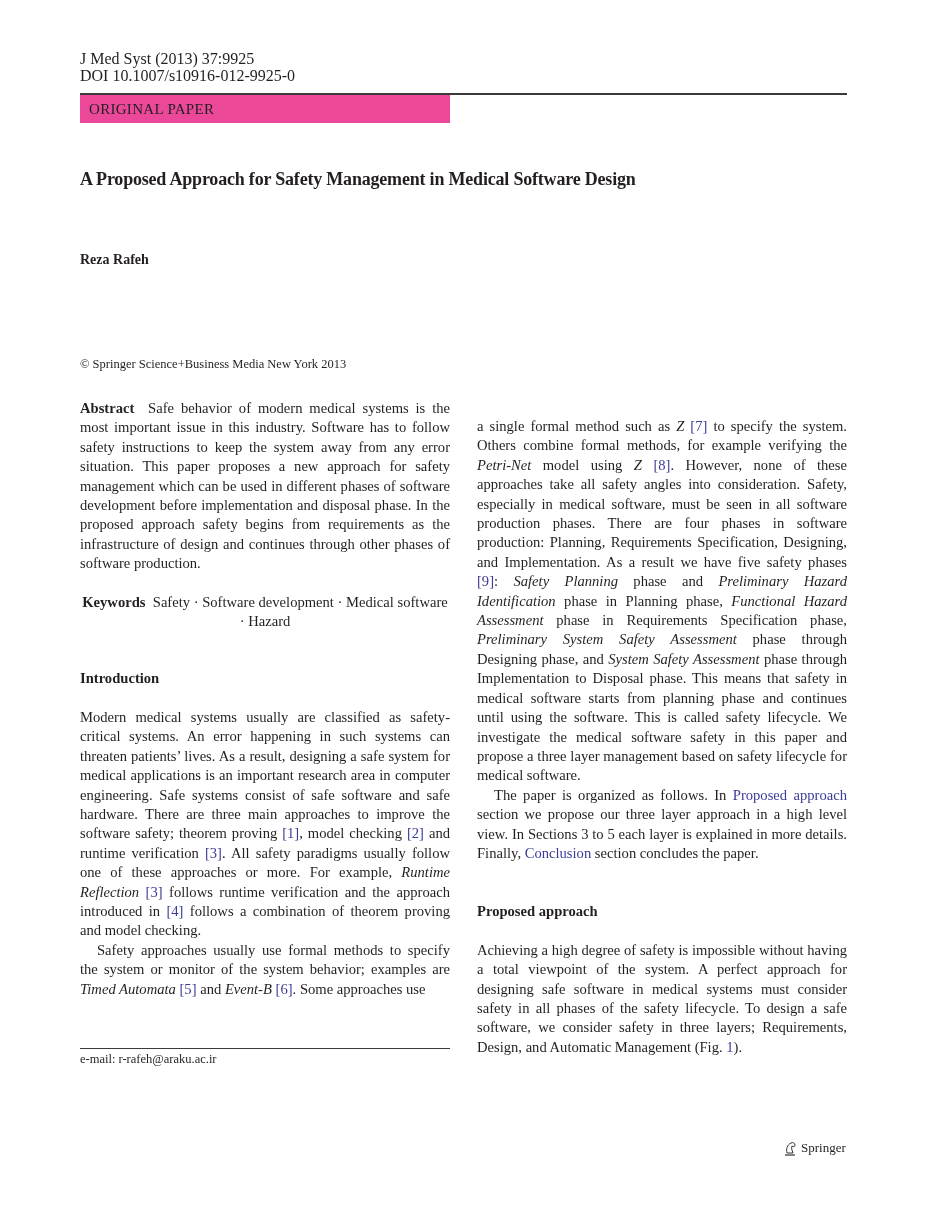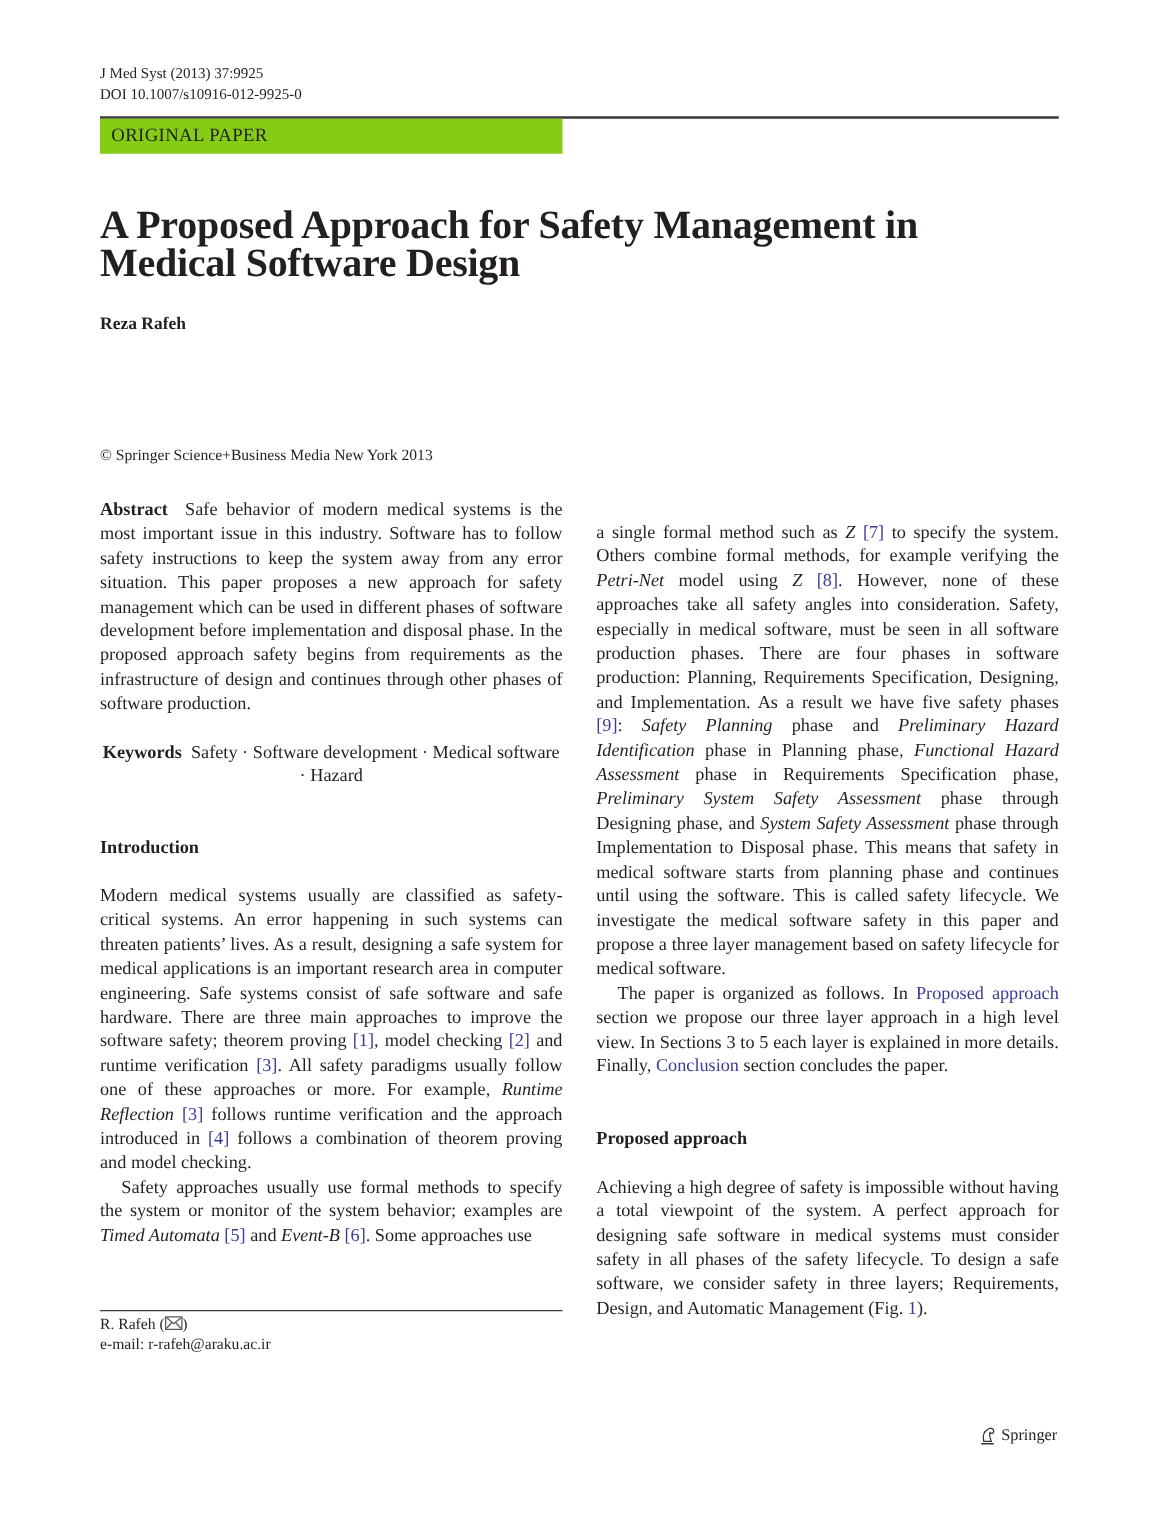--- a/index.html
+++ b/index.html
@@ -1,25 +1,25 @@
 <!DOCTYPE html>
 <html><head>
   <meta charset="utf-8">
   <style>
     html, body { margin: 0; padding: 0; background: #ffffff; }
     body {
       width: 925px; height: 1230px; position: relative; overflow: hidden;
       font-family: "Liberation Serif", serif; color: #231f20;
     }
     .abs { position: absolute; }
-    .journal-meta { left: 80px; top: 50px; font-size: 12px; line-height: 17px; }
+    .journal-meta { left: 80px; top: 50px; font-size: 16px; line-height: 17px; }
     .top-rule { left: 80px; top: 93px; width: 767px; height: 2px; background: #3a3a3a; }
-    .banner { left: 80px; top: 95px; width: 370px; height: 28px; background: #84cc16;
+    .banner { left: 80px; top: 95px; width: 370px; height: 28px; background: #ec4899;
       font-size: 15px; line-height: 28px; padding-left: 9px; box-sizing: border-box; letter-spacing: 0.3px; }
-    .title { left: 80px; top: 164px; width: 760px; font-size: 32px; line-height: 31px; font-weight: bold;
+    .title { left: 80px; top: 164px; width: 760px; font-size: 18px; line-height: 31px; font-weight: bold;
       letter-spacing: -0.2px; }
     .author { left: 80px; top: 252px; font-size: 14px; font-weight: bold; }
     .dates { left: 80px; top: 356px; font-size: 12.5px; line-height: 16px; }
     .col { width: 370px; font-size: 14.6px; line-height: 19.4px; text-align: justify; }
     .col-left { left: 80px; }
     .col-right { left: 477px; }
     p { margin: 0; }
     .indent { text-indent: 17px; }
     .h { font-weight: bold; font-size: 14.6px; }
     .link { color: #3b3b99; cursor: pointer; }
@@ -55,25 +55,20 @@
     <b>Keywords</b>&nbsp;
     <span>Safety · Software development · Medical software · Hazard</span>
   </p>
   <p class="h" style="margin-top:38px;">Introduction</p>
   <p style="margin-top:19px;"><span>Modern medical systems usually are classified as safety-critical systems. An error happening in such systems can threaten patients’ lives. As a result, designing a safe system for medical applications is an important research area in computer engineering. Safe systems consist of safe software and safe hardware. There are three main approaches to improve the software safety; theorem proving </span><span class="link">[1]</span><span>, model checking </span><span class="link">[2]</span><span> and runtime verification </span><span class="link">[3]</span><span>. All safety paradigms usually follow one of these approaches or more. For example, </span><i>Runtime Reflection</i><span> </span><span class="link">[3]</span><span> follows runtime verification and the approach introduced in </span><span class="link">[4]</span><span> follows a combination of theorem proving and model checking.</span></p>
   <p class="indent"><span>Safety approaches usually use formal methods to specify the system or monitor of the system behavior; examples are </span><i>Timed Automata</i><span> </span><span class="link">[5]</span><span> and </span><i>Event-B</i><span> </span><span class="link">[6]</span><span>. Some approaches use</span></p>
 </div>
 
 <div class="abs footnote-rule"></div>
 <div class="abs footnote">
-  <div>
-    <span>R. Rafeh</span> (<span style="display:inline-block;width:12px;height:9px;border:1px solid #555;position:relative;vertical-align:-1px;"><svg width="12" height="9" style="position:absolute;left:0;top:0;">
-          <path d="M0 0 L6 5 L12 0 M0 9 L4.5 4 M12 9 L7.5 4" stroke="#555" stroke-width="1" fill="none"></path>
-        </svg></span>)
-  </div>
   <div>e-mail: r-rafeh@araku.ac.ir</div>
 </div>
 
 <div class="abs col col-right" style="top:417px;">
   <p><span>a single formal method such as </span><i>Z</i><span> </span><span class="link">[7]</span><span> to specify the system. Others combine formal methods, for example verifying the </span><i>Petri-Net</i><span> model using </span><i>Z</i><span> </span><span class="link">[8]</span><span>. However, none of these approaches take all safety angles into consideration. Safety, especially in medical software, must be seen in all software production phases. There are four phases in software production: Planning, Requirements Specification, Designing, and Implementation. As a result we have five safety phases </span><span class="link">[9]</span><span>: </span><i>Safety Planning</i><span> phase and </span><i>Preliminary Hazard Identification</i><span> phase in Planning phase, </span><i>Functional Hazard Assessment</i><span> phase in Requirements Specification phase, </span><i>Preliminary System Safety Assessment</i><span> phase through Designing phase, and </span><i>System Safety Assessment</i><span> phase through Implementation to Disposal phase. This means that safety in medical software starts from planning phase and continues until using the software. This is called safety lifecycle. We investigate the medical software safety in this paper and propose a three layer management based on safety lifecycle for medical software.</span></p>
   <p class="indent"><span>The paper is organized as follows. In </span><span class="link">Proposed approach</span><span> section we propose our three layer approach in a high level view. In Sections 3 to 5 each layer is explained in more details. Finally, </span><span class="link">Conclusion</span><span> section concludes the paper.</span></p>
   <p class="h" style="margin-top:39px;">Proposed approach</p>
   <p style="margin-top:19px;"><span>Achieving a high degree of safety is impossible without having a total viewpoint of the system. A perfect approach for designing safe software in medical systems must consider safety in all phases of the safety lifecycle. To design a safe software, we consider safety in three layers; Requirements, Design, and Automatic Management (Fig. </span><span class="link">1</span><span>).</span></p>
 </div>
 

